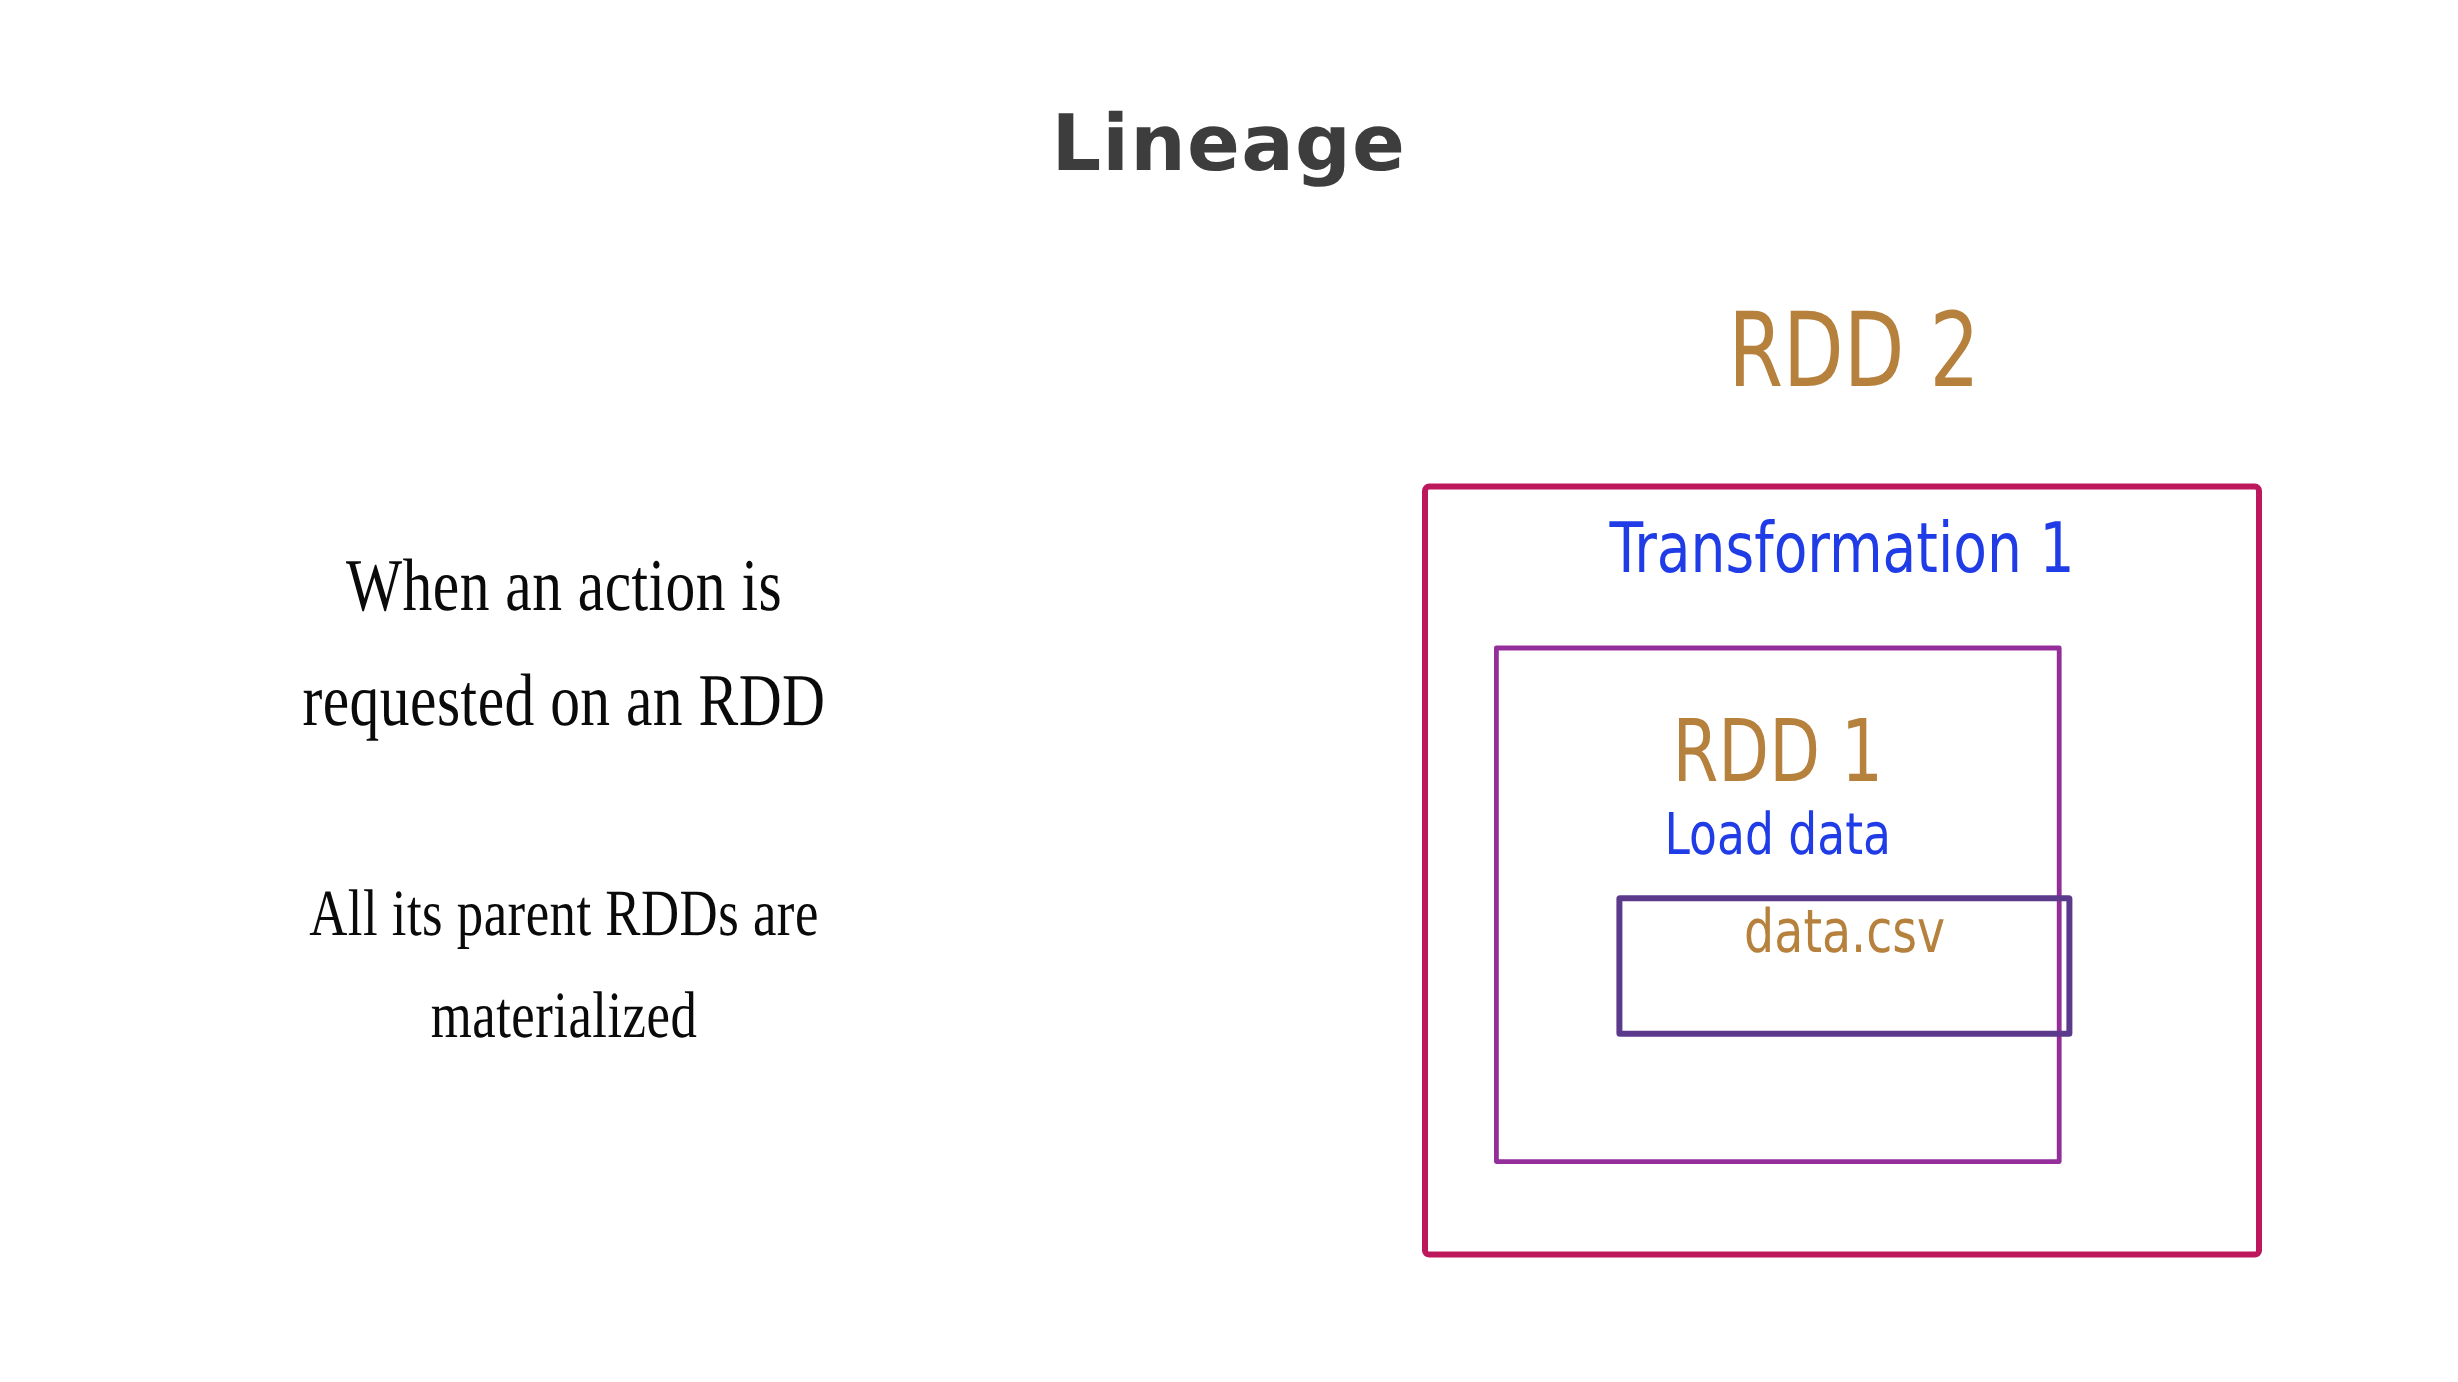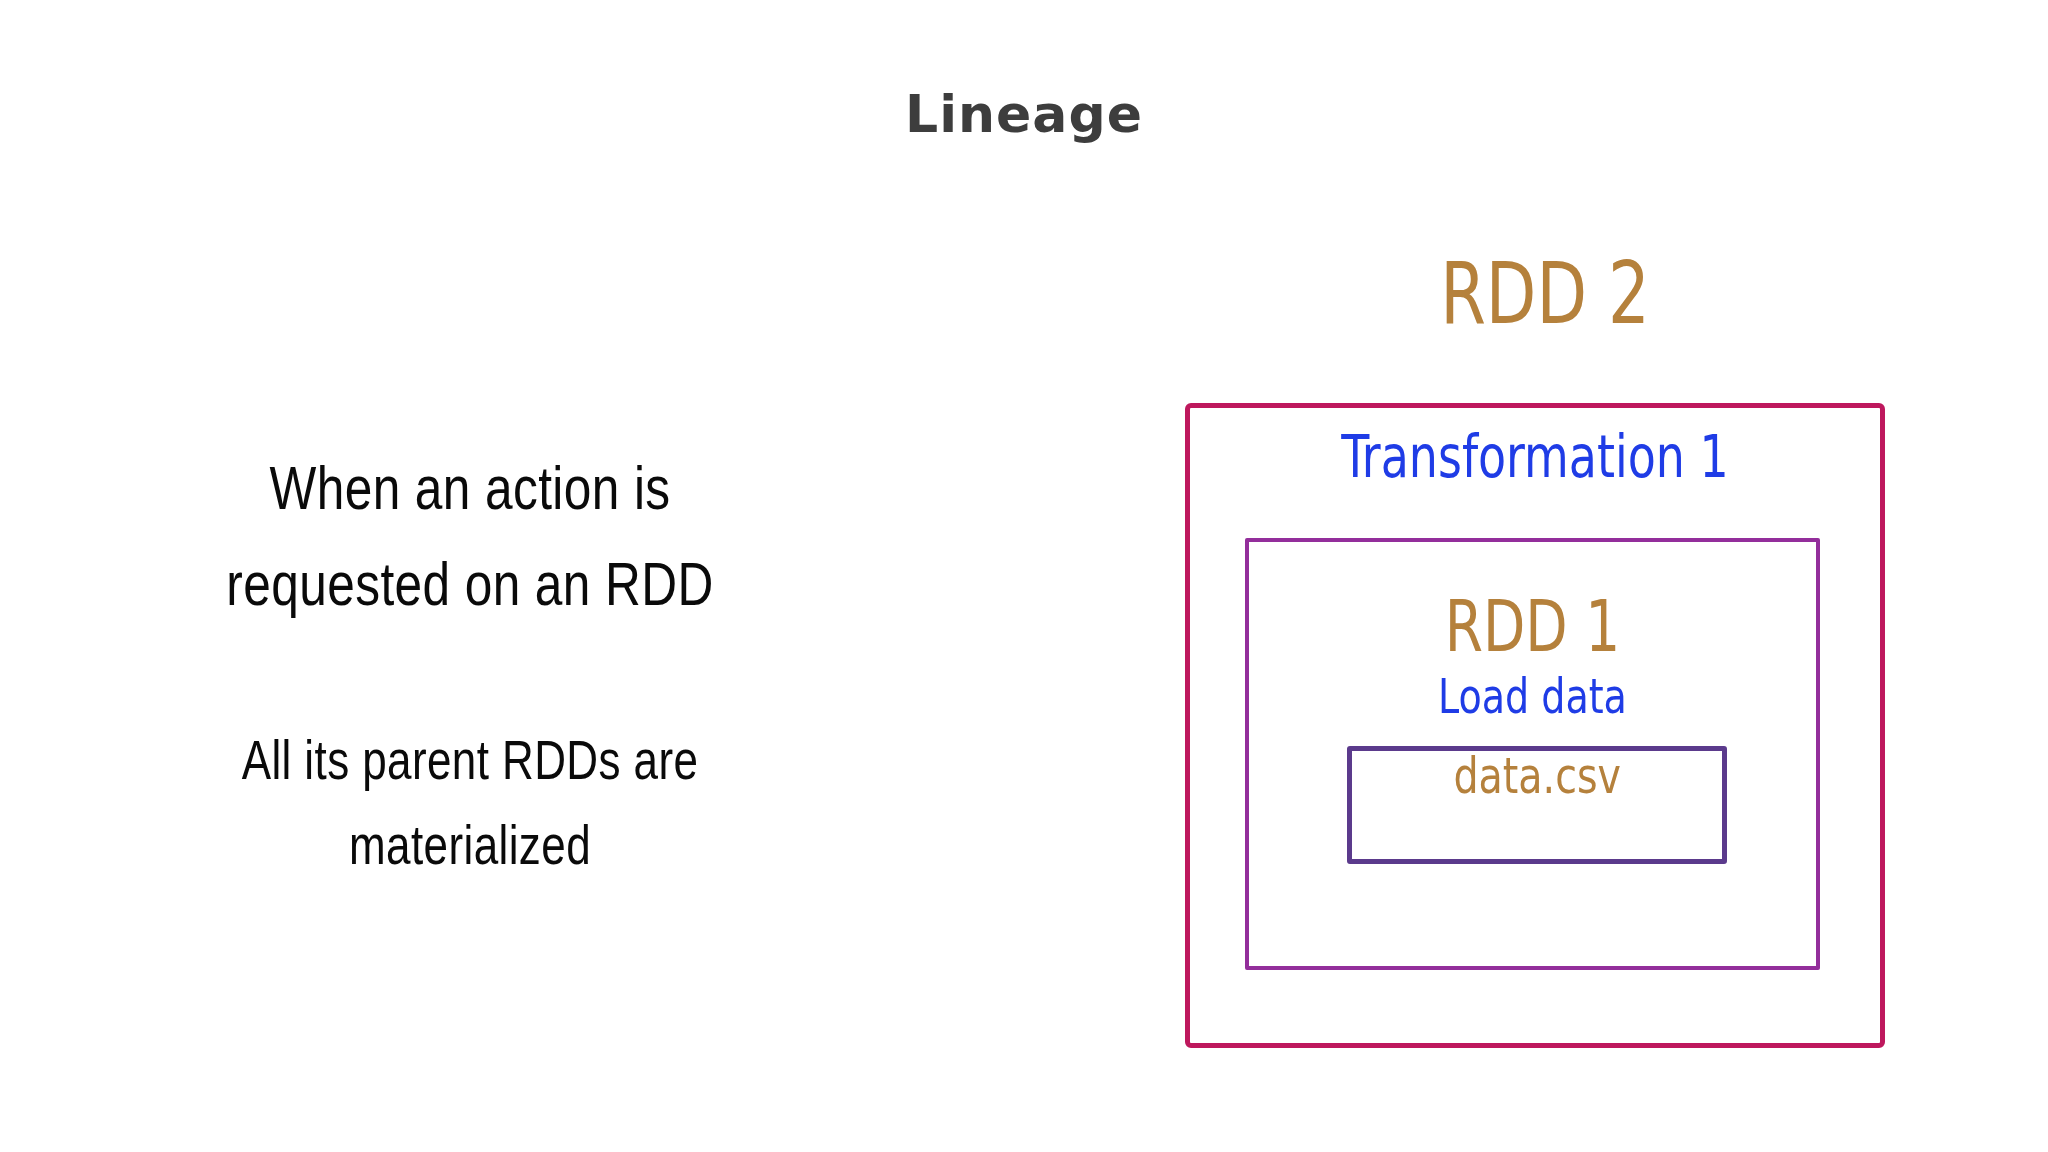--- a/index.html
+++ b/index.html
@@ -18,34 +18,34 @@
   
   #slide-title {
     position: absolute;
     left: 0;
     top: 88px;
     width: 2048px;
     text-align: center;
     color: #3d3d3d;
     font-family: "DejaVu Sans", sans-serif;
     font-weight: 700;
-    font-size: 52px;
+    font-size: 65px;
     letter-spacing: 1px;
     line-height: 1;
   }
 
   
   #left-text {
     position: absolute;
     left: 150px;
     top: 440px;
     width: 640px;
     text-align: center;
     color: #0a0a0a;
-    font-family: Liberation Sans, sans-serif;
+    font-family: Liberation Serif, serif;
   }
   .para {
     font-weight: 400;
   }
   #para-1 {
     font-size: 62px;
     line-height: 1.55;
     letter-spacing: 0.5px;
     transform: scaleX(0.80);
     transform-origin: 50% 0;
@@ -109,21 +109,21 @@
     font-family: "DejaVu Sans Condensed", "Liberation Sans Narrow", "Liberation Sans", sans-serif;
     transform: scaleX(0.88);
     transform-origin: 50% 0;
   }
 
   
   #rdd1-box {
     position: absolute;
     left: 55px;
     top: 130px;
-    width: 575px;
+    width: 473px;
     height: 432px;
     box-sizing: border-box;
     border: 4px solid #932e9b;
     border-radius: 2px;
   }
 
   
   #rdd1-label {
     position: absolute;
     left: 0;

